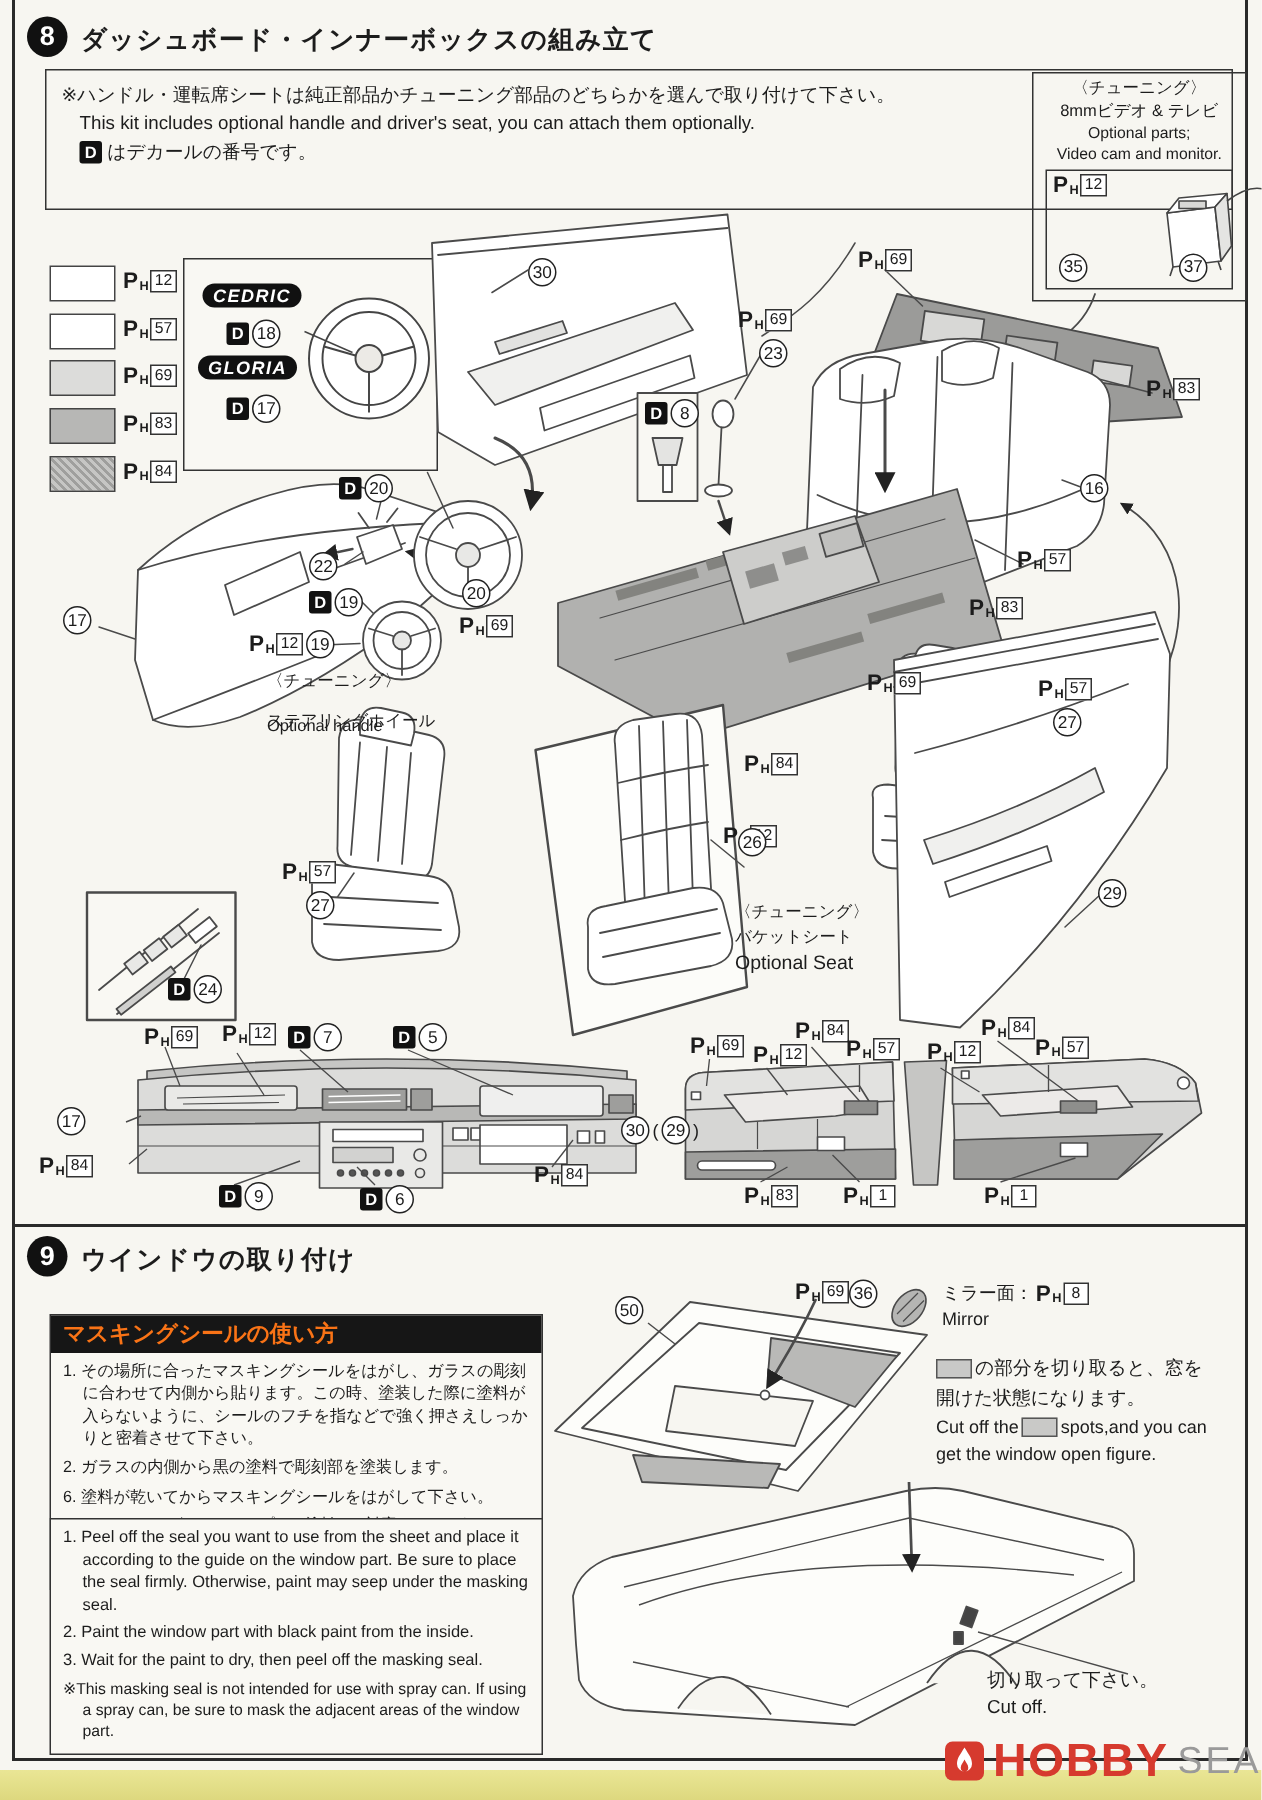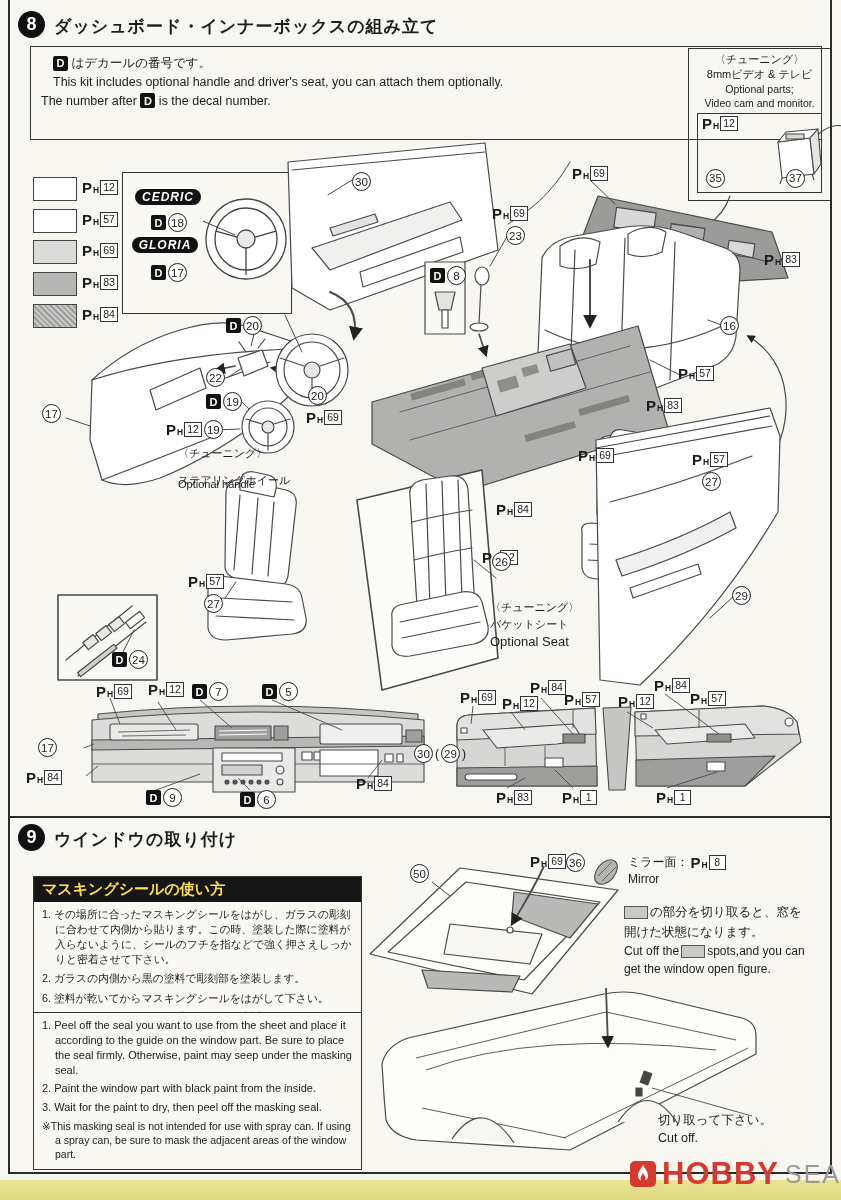--- a/index.html
+++ b/index.html
@@ -22,21 +22,21 @@
     font-size:11px;align-items:center;justify-content:center;border-radius:2px;}
   .pill{background:#111;color:#fff;font-weight:bold;font-style:italic;font-size:12px;border-radius:9px;
     padding:1px 0;letter-spacing:1px;width:66px;text-align:center;display:inline-block;}
   .stepnum{position:absolute;width:27px;height:27px;border-radius:50%;background:#111;color:#fff;
     font-weight:bold;font-size:18px;display:flex;align-items:center;justify-content:center;}
   .steptitle{position:absolute;font-size:17px;font-weight:bold;letter-spacing:1px;}
   .notebox{position:absolute;border:1.5px solid #333;padding:7px 10px;font-size:12.5px;line-height:1.5;}
   .chip{position:absolute;width:42px;height:22px;border:1.2px solid #444;background:#fff;}
   .box{position:absolute;border:1.5px solid #333;}
   .maskbox{position:absolute;border:1.5px solid #333;background:#f9f8f3;}
-  .masktitle{background:#161616;color:#fde047;font-weight:bold;padding:3px 8px;}
+  .masktitle{background:#161616;color:#f97316;font-weight:bold;padding:3px 8px;}
   .maskbody{padding:5px 8px;}
   .maskbody p{margin:0 0 4px;text-indent:-13px;padding-left:13px;}
   .graybox{display:inline-block;width:22px;height:11px;background:#c9c9c7;border:1px solid #555;vertical-align:-1px;}
   .logo{position:absolute;display:flex;align-items:center;gap:6px;}
   .logo-hobby{color:#d63a2e;font-weight:900;font-size:31px;letter-spacing:1px;}
   .logo-search{color:#9a9a9a;font-weight:500;font-size:25px;letter-spacing:2px;}
   svg{position:absolute;overflow:visible;}
   .small{font-size:11px;}
 </style>
 </head>
@@ -47,29 +47,25 @@
   <div class="frame" style="left:8px;top:0;width:2px;height:1174px;"></div>
   <div class="frame" style="left:830px;top:0;width:2px;height:1174px;"></div>
   <div class="frame" style="left:8px;top:816px;width:824px;height:2px;"></div>
   <div class="frame" style="left:8px;top:1172px;width:824px;height:2px;"></div>
   <div class="abs" style="left:0;top:1180px;width:841px;height:20px;background:linear-gradient(#eae695,#ddd87e);"></div>
 
   <div class="stepnum" style="left:18px;top:11px;">8</div>
   <div class="steptitle" style="left:54px;top:15px;">ダッシュボード・インナーボックスの組み立て</div>
 
   <div class="notebox" style="left:30px;top:46px;width:770px;height:78px;">
+    <div>※ハンドル・運転席シートは純正部品かチューニング部品のどちらかを選んで取り付けて下さい。</div>
+    <div style="padding-left:12px;">This kit includes optional handle and driver's seat, you can attach them optionally.</div>
     <div style="padding-left:12px;">
       <span class="dsq">D</span>
       <span>はデカールの番号です。</span>
-    </div>
-    <div style="padding-left:12px;">This kit includes optional handle and driver's seat, you can attach them optionally.</div>
-    <div>
-      <span>The number after</span>
-      <span class="dsq">D</span>
-      <span>is the decal number.</span>
     </div>
   </div>
 
   <div class="box" style="left:688px;top:48px;width:141px;height:148px;text-align:center;font-size:11px;line-height:1.35;padding-top:3px;">
     <div>〈チューニング〉</div>
     <div>8mmビデオ &amp; テレビ</div>
     <div style="font-size:10.5px;">Optional parts;</div>
     <div style="font-size:10.5px;">Video cam and monitor.</div>
     <div class="box" style="left:8px;top:64px;width:123px;height:78px;">
       <svg width="123" height="78" viewBox="0 0 123 78">

